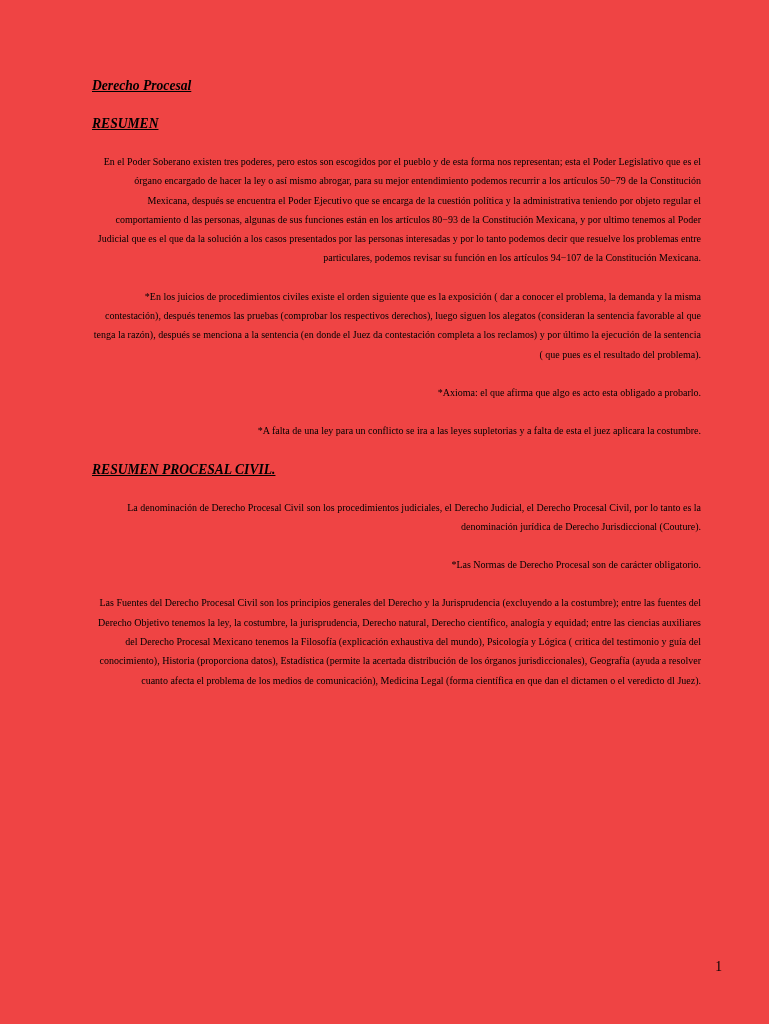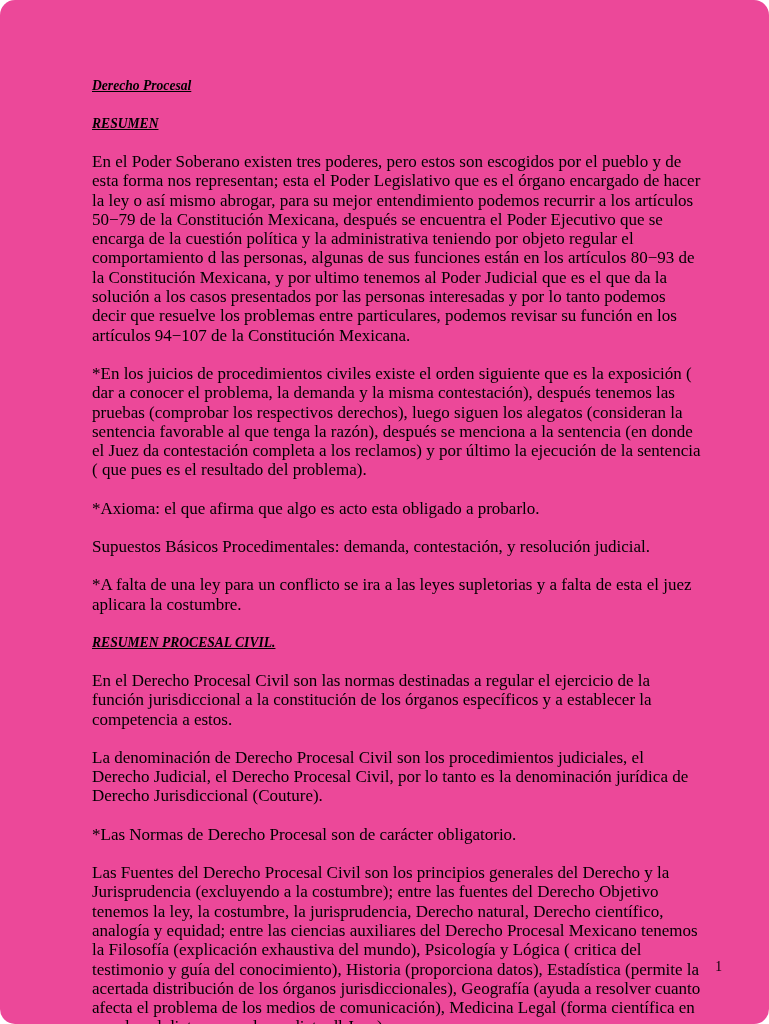--- a/index.html
+++ b/index.html
@@ -5,39 +5,38 @@
   * { margin: 0; padding: 0; box-sizing: border-box; }
   html, body { background: #ffffff; }
   body {
     font-family: "Liberation Serif", "DejaVu Serif", serif;
     color: #000000;
   }
   .page {
     position: relative;
     width: 769px;
     height: 1024px;
-    background: #ec4899;
+    background: #ef4444;
     padding: 76px 68px 0 92px;
     overflow: hidden;
-    border-radius: 15px;
   }
   .doc-title,
   .doc-heading {
     font-weight: bold;
     font-style: italic;
     text-decoration: underline;
     font-size: 13.6px;
     line-height: 19px;
     margin-bottom: 19px;
   }
   .doc-para {
-    font-size: 17px;
+    font-size: 10px;
     line-height: 19.3px;
     margin-bottom: 19px;
-    text-align: left;
+    text-align: right;
     max-width: 634px;
   }
   .page-number {
     position: absolute;
     right: 47px;
     bottom: 48px;
     font-size: 13.6px;
     line-height: 19px;
   }
 </style>
@@ -50,27 +49,25 @@
 
   <div class="doc-heading">RESUMEN</div>
 
   <p class="doc-para">En el Poder Soberano existen tres poderes, pero estos son escogidos por el pueblo y de esta forma nos representan; esta el Poder Legislativo que es el órgano encargado de hacer la ley o así mismo abrogar, para su mejor entendimiento podemos recurrir a los artículos 50−79 de la Constitución Mexicana, después se encuentra el Poder Ejecutivo que se encarga de la cuestión política y la administrativa teniendo por objeto regular el comportamiento d las personas, algunas de sus funciones están en los artículos 80−93 de la Constitución Mexicana, y por ultimo tenemos al Poder Judicial que es el que da la solución a los casos presentados por las personas interesadas y por lo tanto podemos decir que resuelve los problemas entre particulares, podemos revisar su función en los artículos 94−107 de la Constitución Mexicana.</p>
 
   <p class="doc-para">*En los juicios de procedimientos civiles existe el orden siguiente que es la exposición ( dar a conocer el problema, la demanda y la misma contestación), después tenemos las pruebas (comprobar los respectivos derechos), luego siguen los alegatos (consideran la sentencia favorable al que tenga la razón), después se menciona a la sentencia (en donde el Juez da contestación completa a los reclamos) y por último la ejecución de la sentencia ( que pues es el resultado del problema).</p>
 
 
   <p class="doc-para">*Axioma: el que afirma que algo es acto esta obligado a probarlo.</p>
 
-  <p class="doc-para">Supuestos Básicos Procedimentales: demanda, contestación, y resolución judicial.</p>
 
   <p class="doc-para">*A falta de una ley para un conflicto se ira a las leyes supletorias y a falta de esta el juez aplicara la costumbre.</p>
 
   <div class="doc-heading">RESUMEN PROCESAL CIVIL.</div>
 
-  <p class="doc-para">En el Derecho Procesal Civil son las normas destinadas a regular el ejercicio de la función jurisdiccional a la constitución de los órganos específicos y a establecer la competencia a estos.</p>
 
   <p class="doc-para">La denominación de Derecho Procesal Civil son los procedimientos judiciales, el Derecho Judicial, el Derecho Procesal Civil, por lo tanto es la denominación jurídica de Derecho Jurisdiccional (Couture).</p>
 
   <p class="doc-para">*Las Normas de Derecho Procesal son de carácter obligatorio.</p>
 
 
   <p class="doc-para">Las Fuentes del Derecho Procesal Civil son los principios generales del Derecho y la Jurisprudencia (excluyendo a la costumbre); entre las fuentes del Derecho Objetivo tenemos la ley, la costumbre, la jurisprudencia, Derecho natural, Derecho científico, analogía y equidad; entre las ciencias auxiliares del Derecho Procesal Mexicano tenemos la Filosofía (explicación exhaustiva del mundo), Psicología y Lógica ( critica del testimonio y guía del conocimiento), Historia (proporciona datos), Estadística (permite la acertada distribución de los órganos jurisdiccionales), Geografía (ayuda a resolver cuanto afecta el problema de los medios de comunicación), Medicina Legal (forma científica en que dan el dictamen o el veredicto dl Juez).</p>
 
   <div class="page-number">1</div>
 

